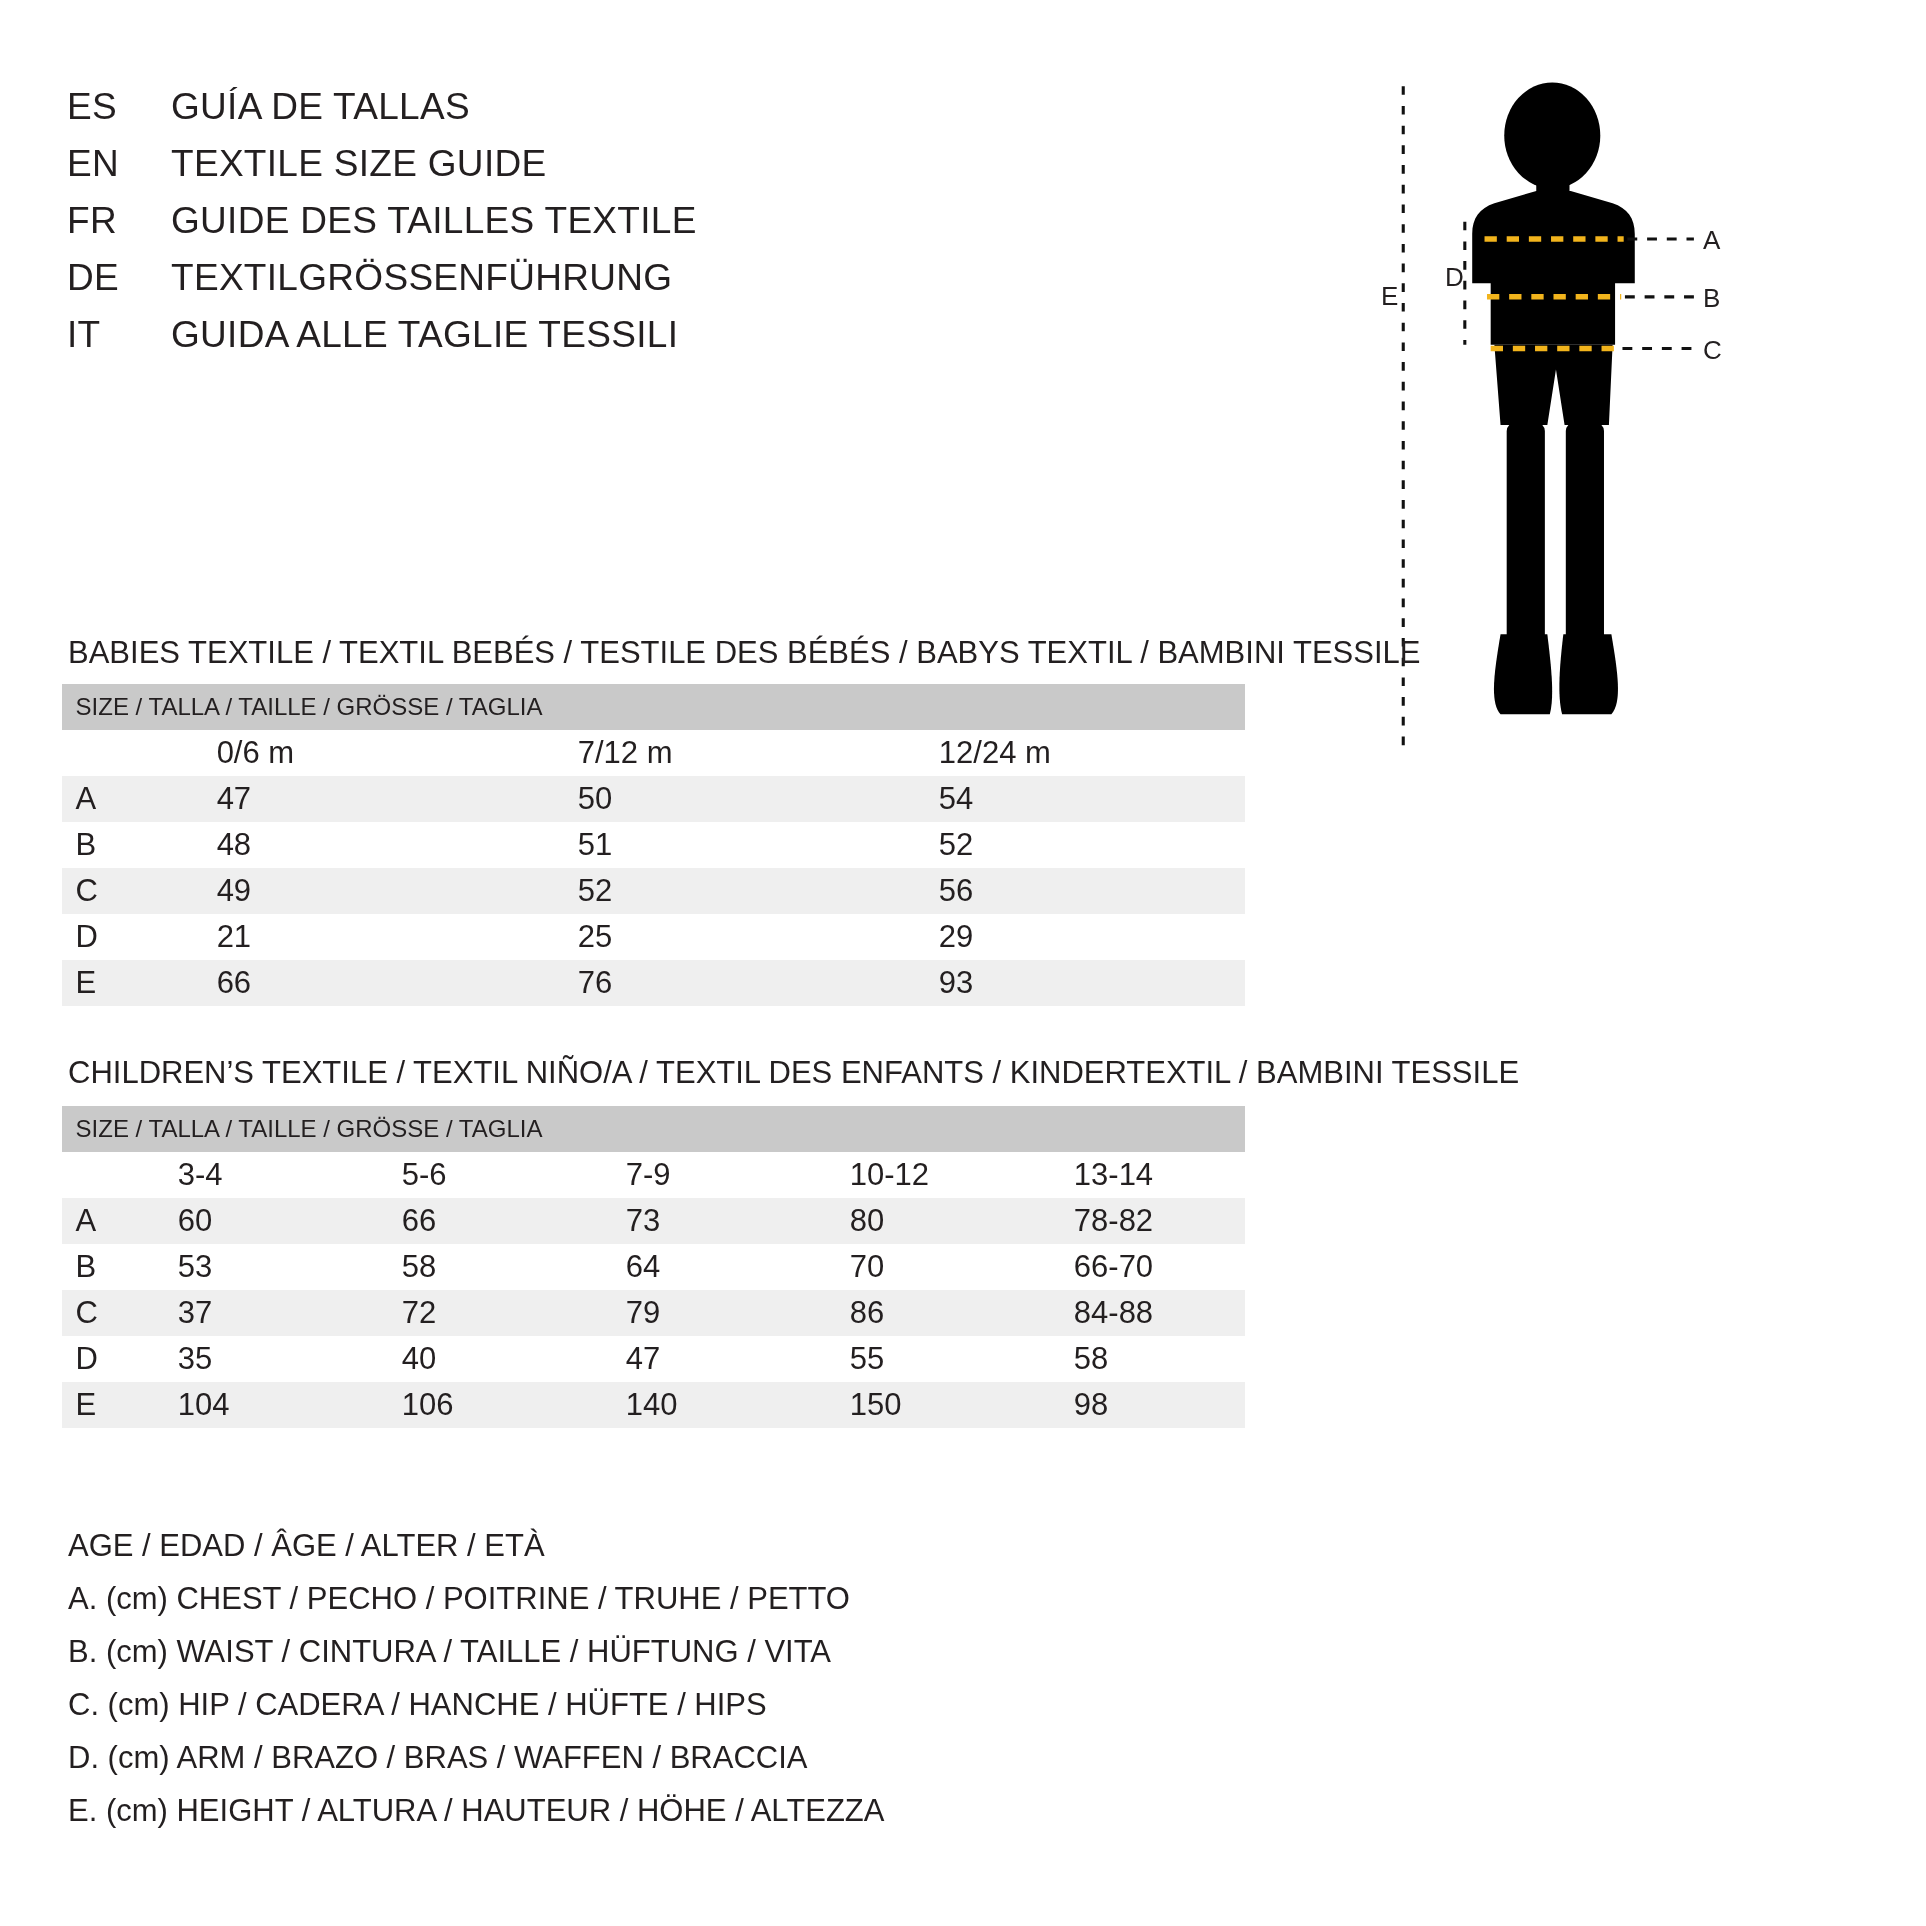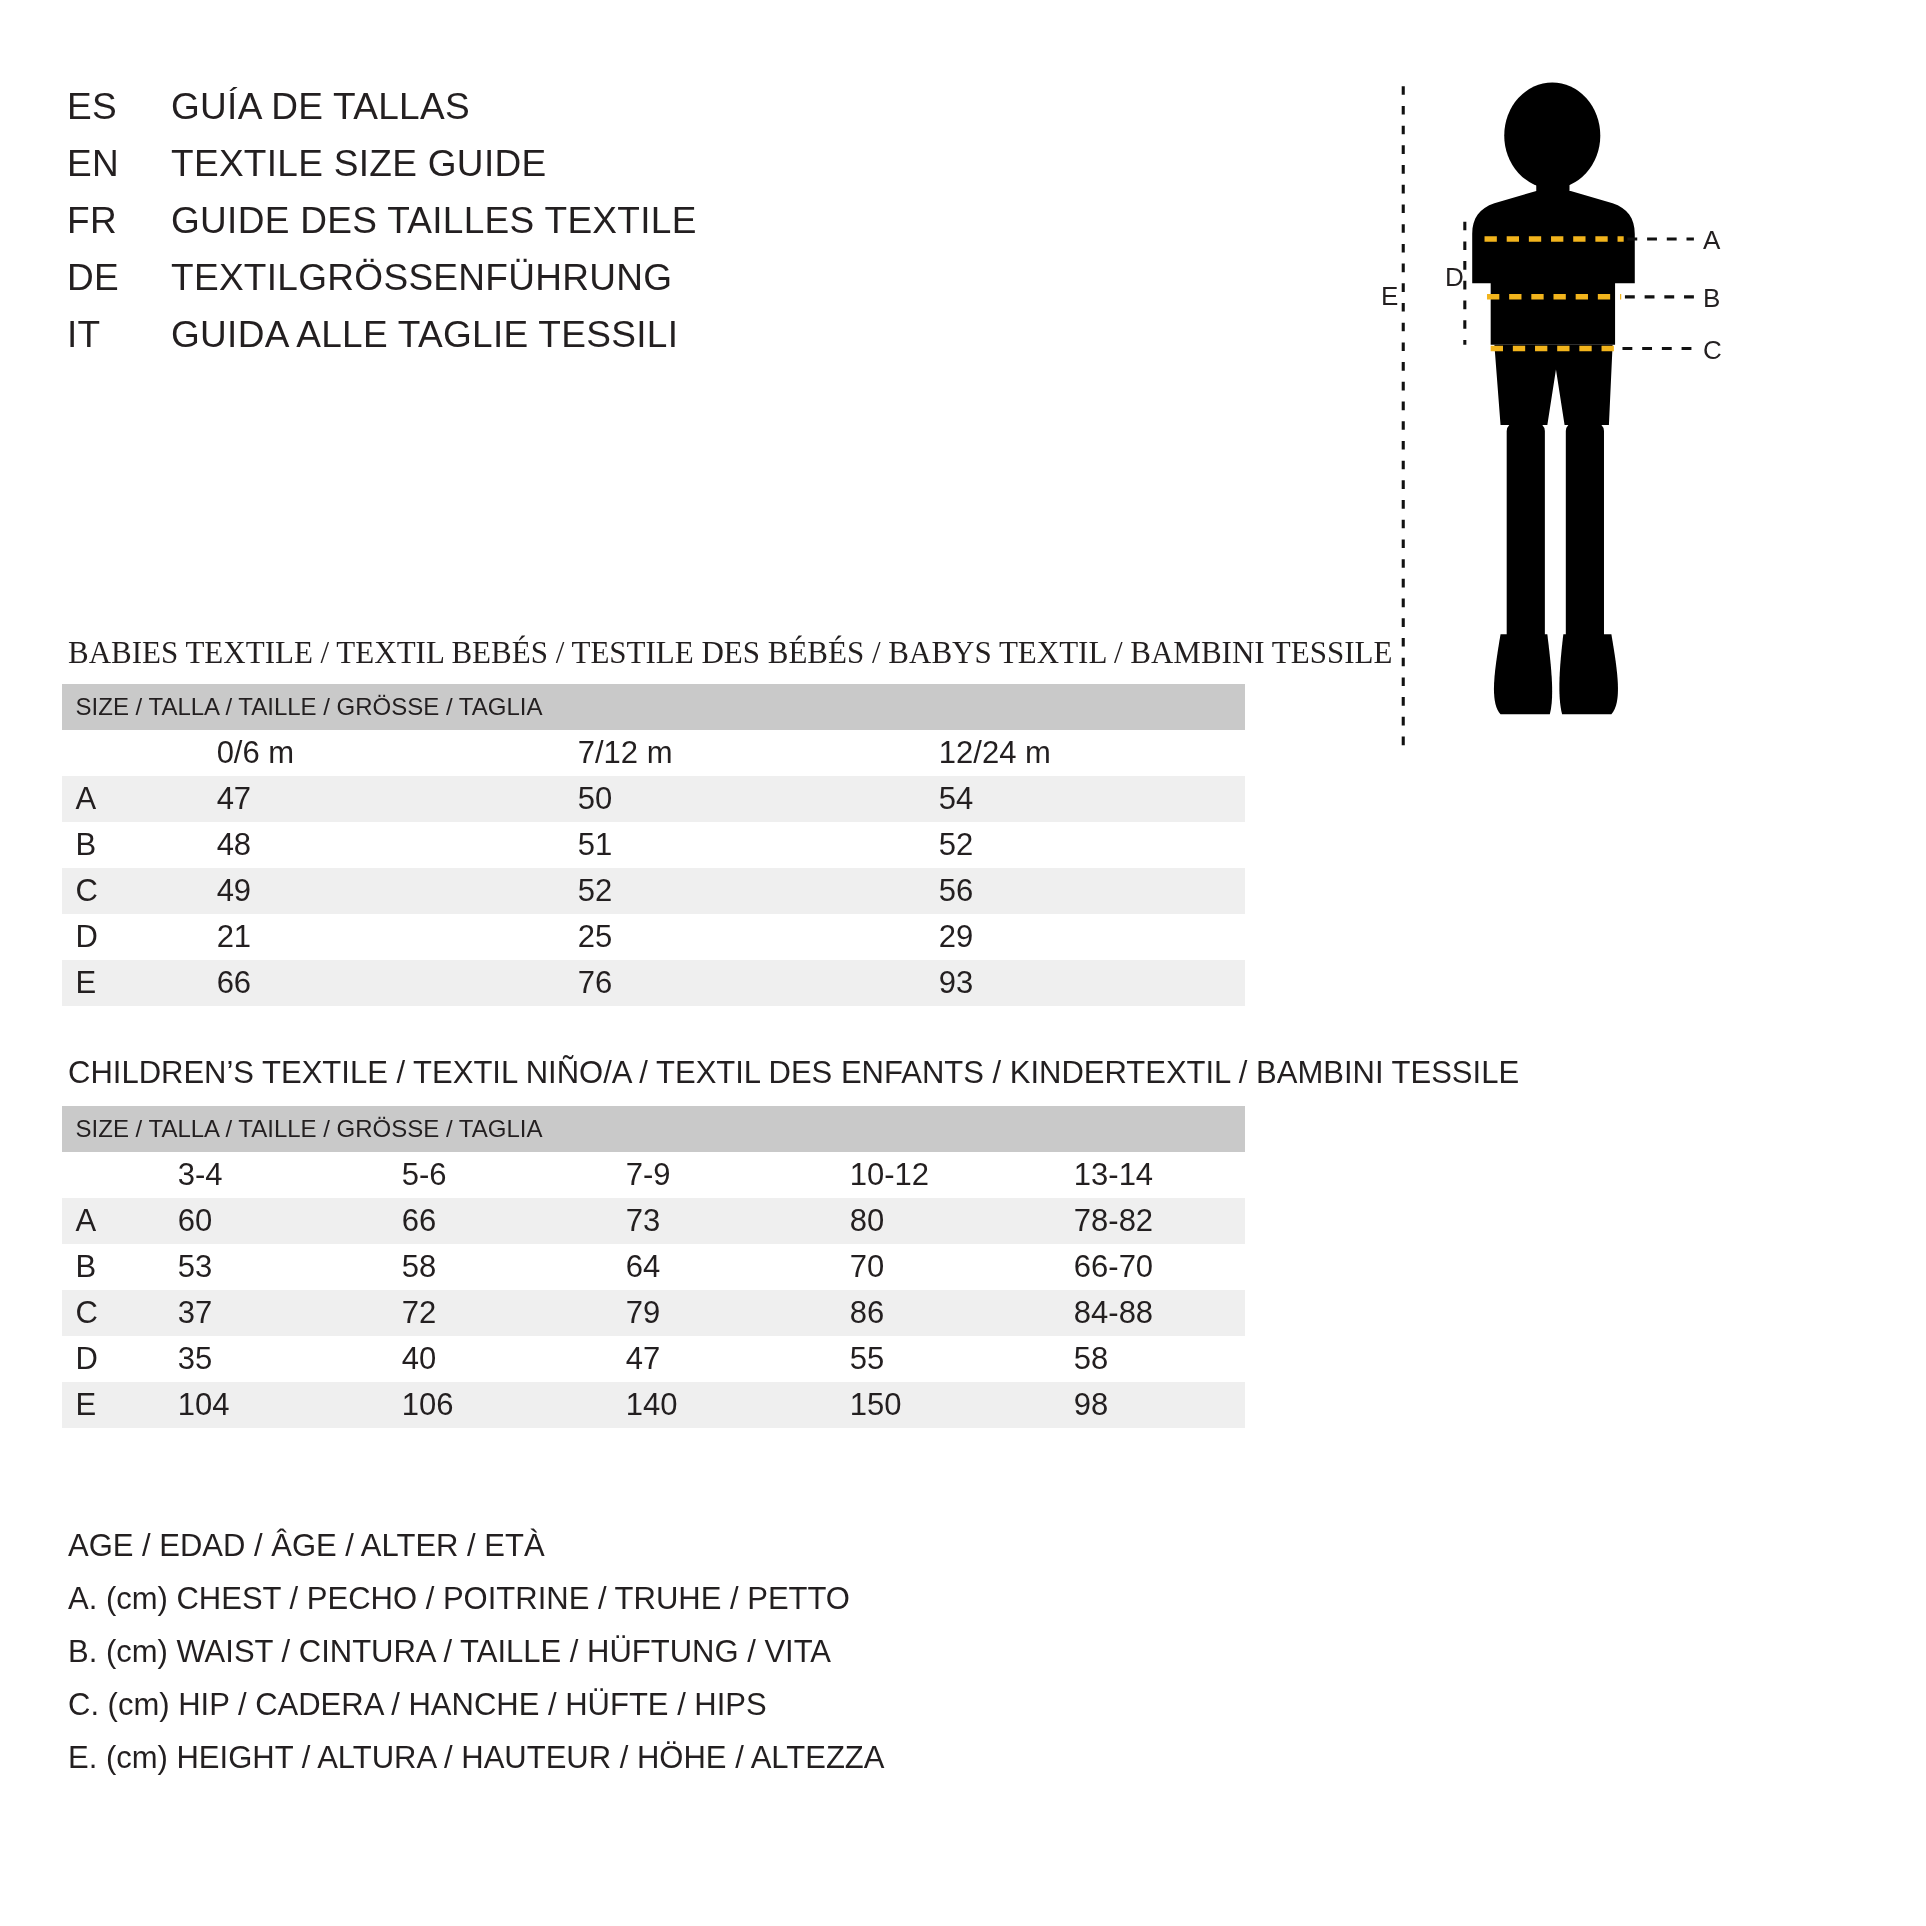--- a/index.html
+++ b/index.html
@@ -56,21 +56,21 @@
   }
   .figure svg { display: block; }
 
   
   .section-heading {
     position: absolute;
     font-size: 31px;
     color: #231f20;
     white-space: nowrap;
   }
-  #babies-heading { left: 68px; top: 635px; font-family: Liberation Serif, serif; }
+  #babies-heading { left: 68px; top: 635px; }
   #children-heading { left: 68px; top: 1055px; }
 
   
   .size-table {
     position: absolute;
     border-collapse: collapse;
     font-size: 31px;
     color: #231f20;
   }
   #babies-table { left: 62px; top: 684px; width: 1183px; }
@@ -306,17 +306,18 @@
       <td class="cell-val">98</td>
     </tr>
   </tbody>
     </table>
 
   <div class="legend">
     <div class="legend-line">AGE / EDAD / ÂGE / ALTER / ETÀ</div>
     <div class="legend-line">A. (cm) CHEST / PECHO / POITRINE / TRUHE / PETTO</div>
     <div class="legend-line">B. (cm) WAIST / CINTURA / TAILLE / HÜFTUNG / VITA</div>
     <div class="legend-line">C. (cm) HIP / CADERA / HANCHE / HÜFTE / HIPS</div>
+    <div class="legend-line">D. (cm) ARM / BRAZO / BRAS / WAFFEN / BRACCIA</div>
     <div class="legend-line">E. (cm) HEIGHT / ALTURA / HAUTEUR / HÖHE / ALTEZZA</div>
   </div>
 
 </div>
 
 
 </body></html>

